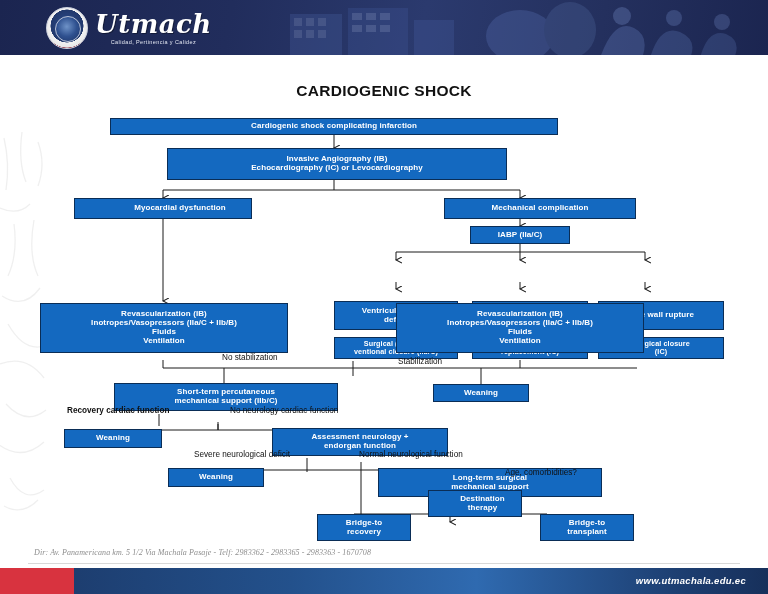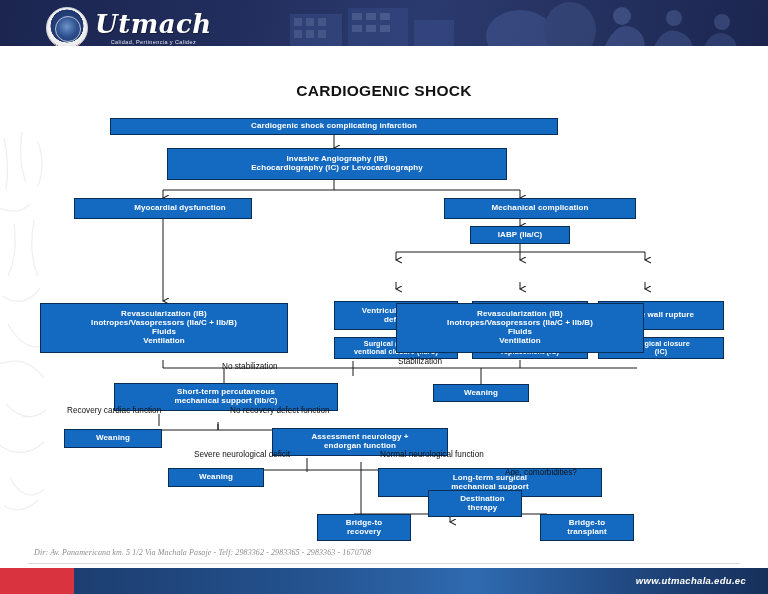--- a/index.html
+++ b/index.html
@@ -12,21 +12,21 @@
     background: #ffffff;
     font-family: "Liberation Sans", sans-serif;
     overflow: hidden;
     position: relative;
   }
 
   
   #header-banner {
     position: absolute;
     left: 0; top: 0;
-    width: 768px; height: 46px;
+    width: 768px; height: 55px;
     background: linear-gradient(100deg, #1b2550 0%, #212d5c 30%, #2b3a6e 55%, #24305e 78%, #1b2550 100%);
     overflow: hidden;
   }
   #header-art {
     position: absolute;
     left: 270px; top: 0;
     width: 498px; height: 58px;
     opacity: .30;
   }
   #header-logo-wrap {
@@ -352,26 +352,26 @@
 
     <div class="node n-md" style="left:317px; top:456px; width:94px; height:27px; white-space:pre-line;">Bridge-to
 recovery</div>
 
     <div class="node n-md" style="left:428px; top:432px; width:94px; height:27px; white-space:pre-line;padding-left:17px;">Destination
 therapy</div>
 
     <div class="node n-md" style="left:540px; top:456px; width:94px; height:27px; white-space:pre-line;">Bridge-to
 transplant</div>
 
-    <div class="edge-label" style="left:222px; top:304px;">No stabilization</div>
+    <div class="edge-label" style="left:222px; top:295px;">No stabilization</div>
     <div class="edge-label" style="left:398px; top:299px;">Stabilization</div>
-    <div class="edge-label" style="left:67px; top:348px;">Recovery cardiac function</div>
-    <div class="edge-label" style="left:230px; top:348px;">No recovery defect function</div>
+    <div class="edge-label" style="left:67px; top:348px;font-weight:bold;">Recovery cardiac function</div>
+    <div class="edge-label" style="left:230px; top:348px;">No neurology cardiac function</div>
     <div class="edge-label" style="left:194px; top:392px;">Severe neurological deficit</div>
-    <div class="edge-label" style="left:380px; top:392px;">Normal neurological function</div>
+    <div class="edge-label" style="left:359px; top:392px;">Normal neurological function</div>
     <div class="edge-label" style="left:505px; top:410px;">Age, comorbidities?</div>
 
   </div>
 </div>
 
 <div id="footer-address">Dir: Av. Panamericana km. 5 1/2 Via Machala Pasaje - Telf: 2983362 - 2983365 - 2983363 - 1670708</div>
 <div id="footer-rule"></div>
 <div id="footer-bar"></div>
 <div id="footer-red"></div>
 <div id="footer-url">www.utmachala.edu.ec</div>

